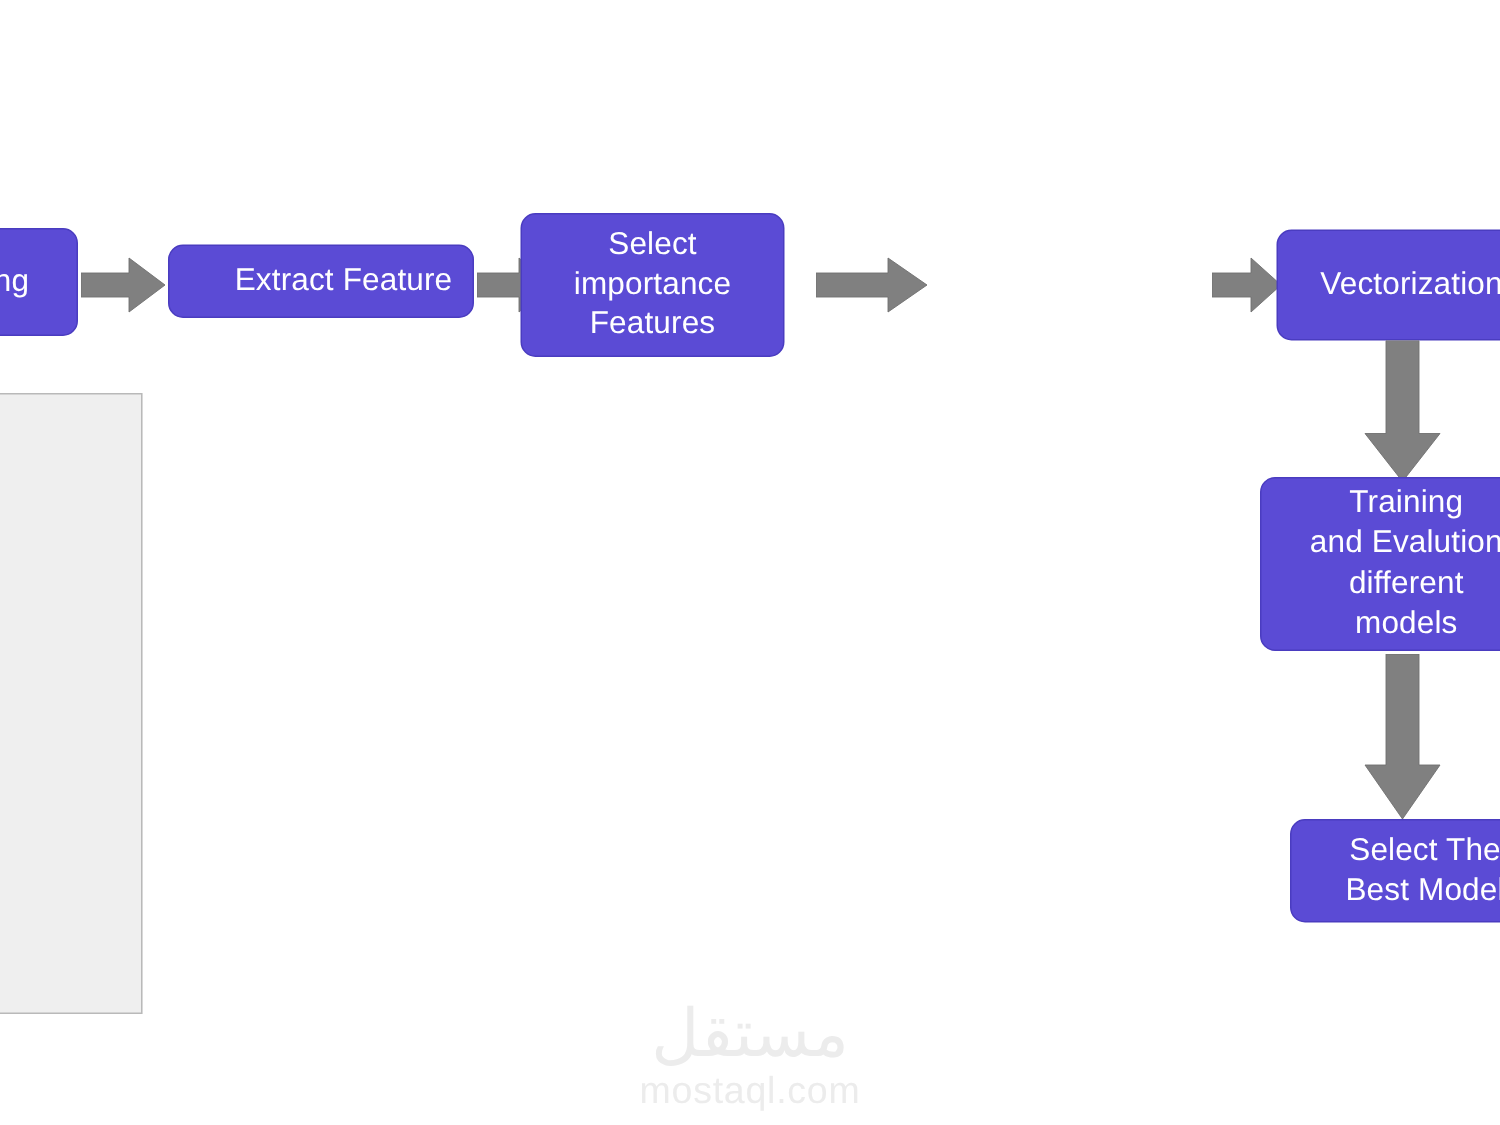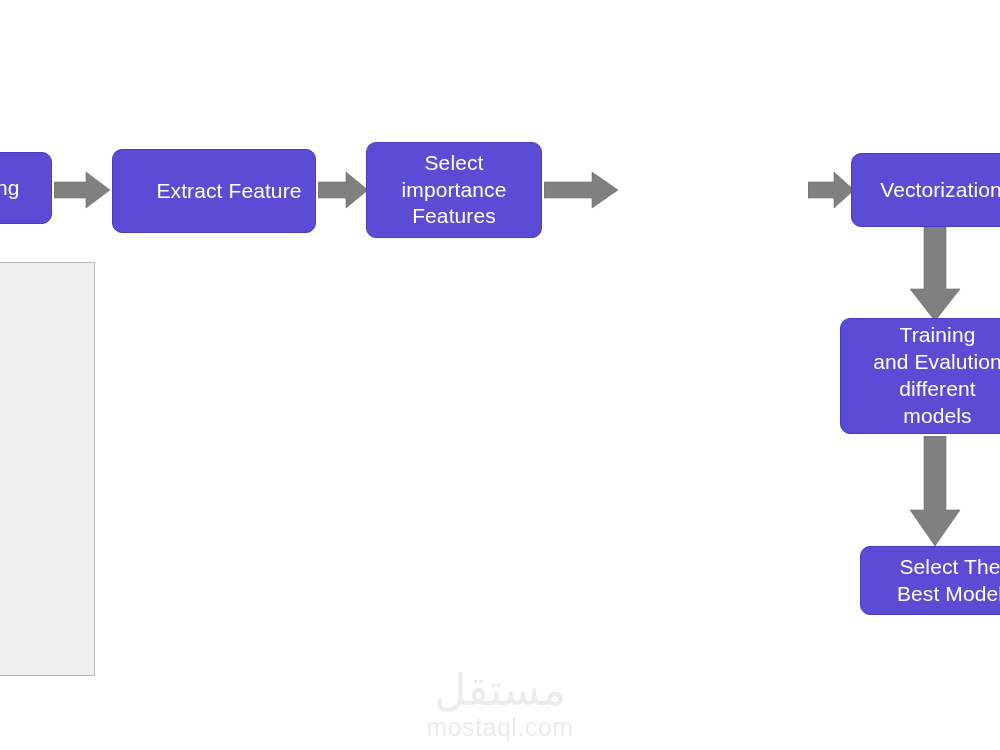--- a/index.html
+++ b/index.html
@@ -96,29 +96,29 @@
 <div id="canvas">
 
   <div class="node" style="left:-52px; top:152px; width:104px; height:72px;">sing</div>
 
   <div class="arrow-h" style="left:54px; top:170px; width:56px;">
     <svg viewBox="0 0 56 40" preserveAspectRatio="none">
       <polygon class="arrow-body" points="0,12 32,12 32,2 56,20 32,38 32,28 0,28"></polygon>
     </svg>
   </div>
 
-  <div class="node" style="left:112px; top:149px; width:204px; height:84px;padding-left:36px;">Extract Feature</div>
+  <div class="node" style="left:112px; top:163px; width:204px; height:49px;padding-left:36px;">Extract Feature</div>
 
   <div class="arrow-h" style="left:318px; top:170px; width:50px;">
     <svg viewBox="0 0 50 40" preserveAspectRatio="none">
       <polygon class="arrow-body" points="0,12 28,12 28,2 50,20 28,38 28,28 0,28"></polygon>
     </svg>
   </div>
 
-  <div class="node" style="left:366px; top:142px; width:176px; height:96px;">Select
+  <div class="node" style="left:347px; top:142px; width:176px; height:96px;">Select
 importance
 Features</div>
 
   <div class="arrow-h" style="left:544px; top:170px; width:74px;">
     <svg viewBox="0 0 74 40" preserveAspectRatio="none">
       <polygon class="arrow-body" points="0,12 48,12 48,2 74,20 48,38 48,28 0,28"></polygon>
     </svg>
   </div>
 
 

